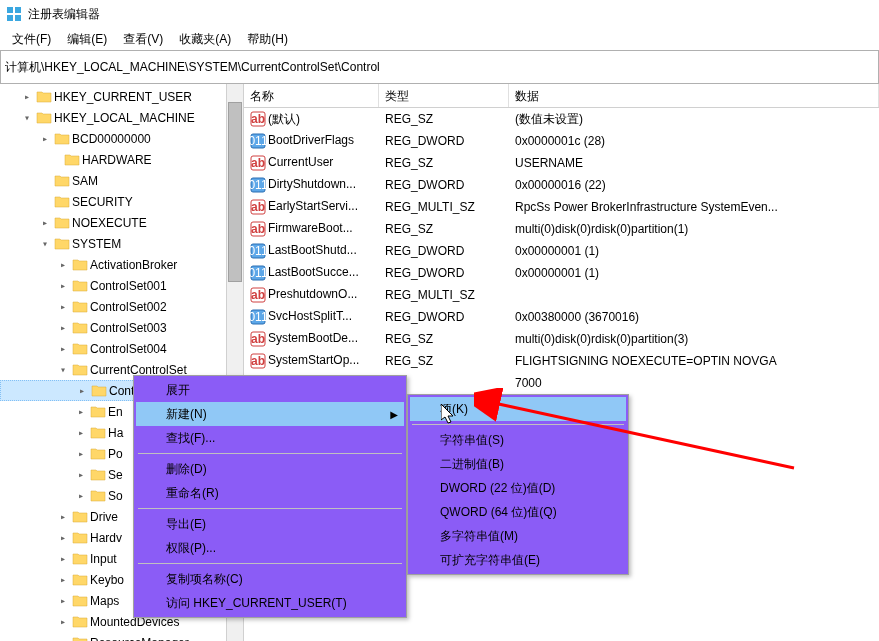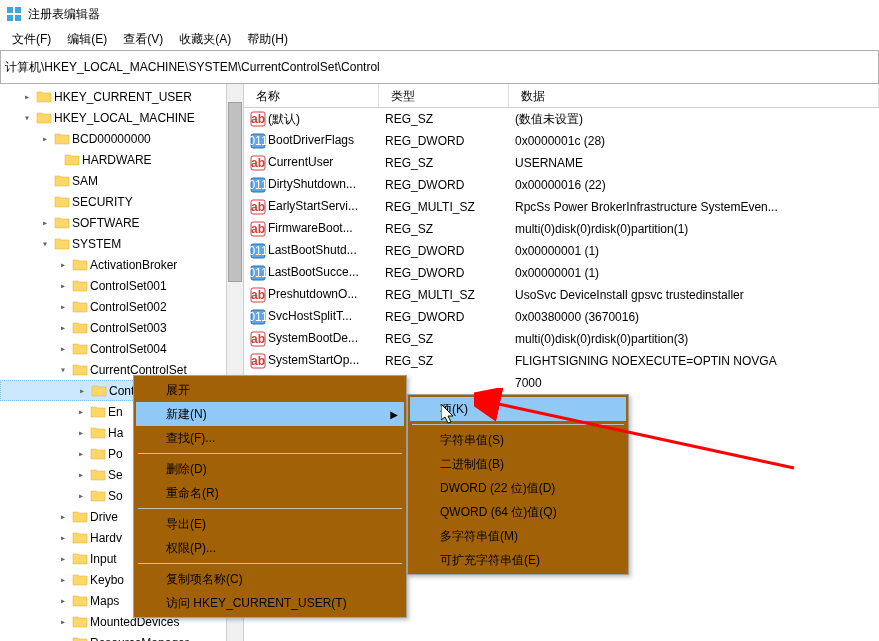--- a/index.html
+++ b/index.html
@@ -20,30 +20,30 @@
 .tree-panel { width: 244px; border-right: 1px solid #d0d0d0; overflow: auto; padding-top: 2px; position: relative; }
 .tree-row { display: flex; align-items: center; height: 21px; padding-left: 2px; white-space: nowrap; cursor: default; }
 .tree-row.selected { background: #cce8ff; border: 1px dotted #83c0f5; }
 .tree-toggle { width: 14px; text-align: center; color: #666; font-size: 10px; font-family: monospace; }
 .tree-toggle.empty { visibility: hidden; }
 .folder-icon { width: 16px; height: 16px; margin: 0 2px; }
 .tree-label { font-size: 12px; }
 
 .list-panel { flex: 1; overflow: auto; }
 .list-header { display: flex; height: 24px; border-bottom: 1px solid #d0d0d0; background: #fff; position: sticky; top: 0; }
-.list-header .col { padding: 4px 12px; border-right: 1px solid #e0e0e0; font-size: 12px; }
+.list-header .col { padding: 4px 6px; border-right: 1px solid #e0e0e0; font-size: 12px; }
 .col-name { width: 135px; }
 .col-type { width: 130px; }
 .col-data { flex: 1; }
 .list-row { display: flex; height: 22px; align-items: center; }
 .list-row .col { padding: 0 6px; white-space: nowrap; overflow: hidden; text-overflow: ellipsis; }
 .value-icon { width: 16px; height: 16px; margin-right: 2px; vertical-align: middle; display: inline-block; }
 
 
-.ctxmenu { position: absolute; background: #a16207; border: 1px solid #a0a0a0; box-shadow: 2px 2px 4px rgba(0,0,0,0.25); padding: 2px; z-index: 100; }
+.ctxmenu { position: absolute; background: #8b5cf6; border: 1px solid #a0a0a0; box-shadow: 2px 2px 4px rgba(0,0,0,0.25); padding: 2px; z-index: 100; }
 .ctxmenu .ctx-item { height: 24px; display: flex; align-items: center; padding: 0 30px 0 30px; font-size: 12px; position: relative; cursor: default; }
 .ctxmenu .ctx-item.highlighted { background: #90c8f6; }
 .ctxmenu .ctx-sep { height: 1px; background: #c0c0c0; margin: 3px 2px; }
 .ctx-arrow { position: absolute; right: 6px; font-size: 10px; }
 
 .arrow-annotation { position: absolute; z-index: 200; pointer-events: none; }
 
 .scrollbar-thumb { background: #c0c0c0; border: 1px solid #a0a0a0; }
 
 .cursor-icon { position: absolute; z-index: 300; pointer-events: none; }
@@ -122,21 +122,21 @@
         <span class="folder-icon"><svg width="16" height="16" viewBox="0 0 16 16">
             <path d="M1 3 h5 l1 1 h8 v9 h-14 z" fill="#ffd768" stroke="#d9a834" stroke-width="0.5"></path>
           </svg></span>
         <span class="tree-label">SECURITY</span>
       </div>
       <div class="tree-row" style="padding-left: 38px;">
         <span class="tree-toggle">▸</span>
         <span class="folder-icon"><svg width="16" height="16" viewBox="0 0 16 16">
             <path d="M1 3 h5 l1 1 h8 v9 h-14 z" fill="#ffd768" stroke="#d9a834" stroke-width="0.5"></path>
           </svg></span>
-        <span class="tree-label">SOFTWARE</span>
+        <span class="tree-label">NOEXECUTE</span>
       </div>
       <div class="tree-row" style="padding-left: 38px;">
         <span class="tree-toggle">▾</span>
         <span class="folder-icon"><svg width="16" height="16" viewBox="0 0 16 16">
             <path d="M1 3 h5 l1 1 h8 v9 h-14 z" fill="#ffd768" stroke="#d9a834" stroke-width="0.5"></path>
           </svg></span>
         <span class="tree-label">SYSTEM</span>
       </div>
       <div class="tree-row" style="padding-left: 56px;">
         <span class="tree-toggle">▸</span>
@@ -343,21 +343,20 @@
               </svg></span>LastBootSucce...</div>
           <div class="col col-type">REG_DWORD</div>
           <div class="col col-data">0x00000001 (1)</div>
         </div>
         <div class="list-row">
           <div class="col col-name"><span class="value-icon"><svg width="16" height="16" viewBox="0 0 16 16">
                 <rect x="1" y="1" width="14" height="14" rx="2" fill="#fff" stroke="#d04040"></rect>
                 <text x="8" y="12" font-size="8" text-anchor="middle" fill="#d04040" font-weight="bold">ab</text>
               </svg></span>PreshutdownO...</div>
           <div class="col col-type">REG_MULTI_SZ</div>
-          <div class="col col-data">UsoSvc DeviceInstall gpsvc trustedinstaller</div>
         </div>
         <div class="list-row">
           <div class="col col-name"><span class="value-icon"><svg width="16" height="16" viewBox="0 0 16 16">
                 <rect x="1" y="1" width="14" height="14" rx="2" fill="#5da7e8" stroke="#2b6fb3"></rect>
                 <text x="8" y="12" font-size="7" text-anchor="middle" fill="#fff" font-family="monospace">011</text>
               </svg></span>SvcHostSplitT...</div>
           <div class="col col-type">REG_DWORD</div>
           <div class="col col-data">0x00380000 (3670016)</div>
         </div>
         <div class="list-row">

